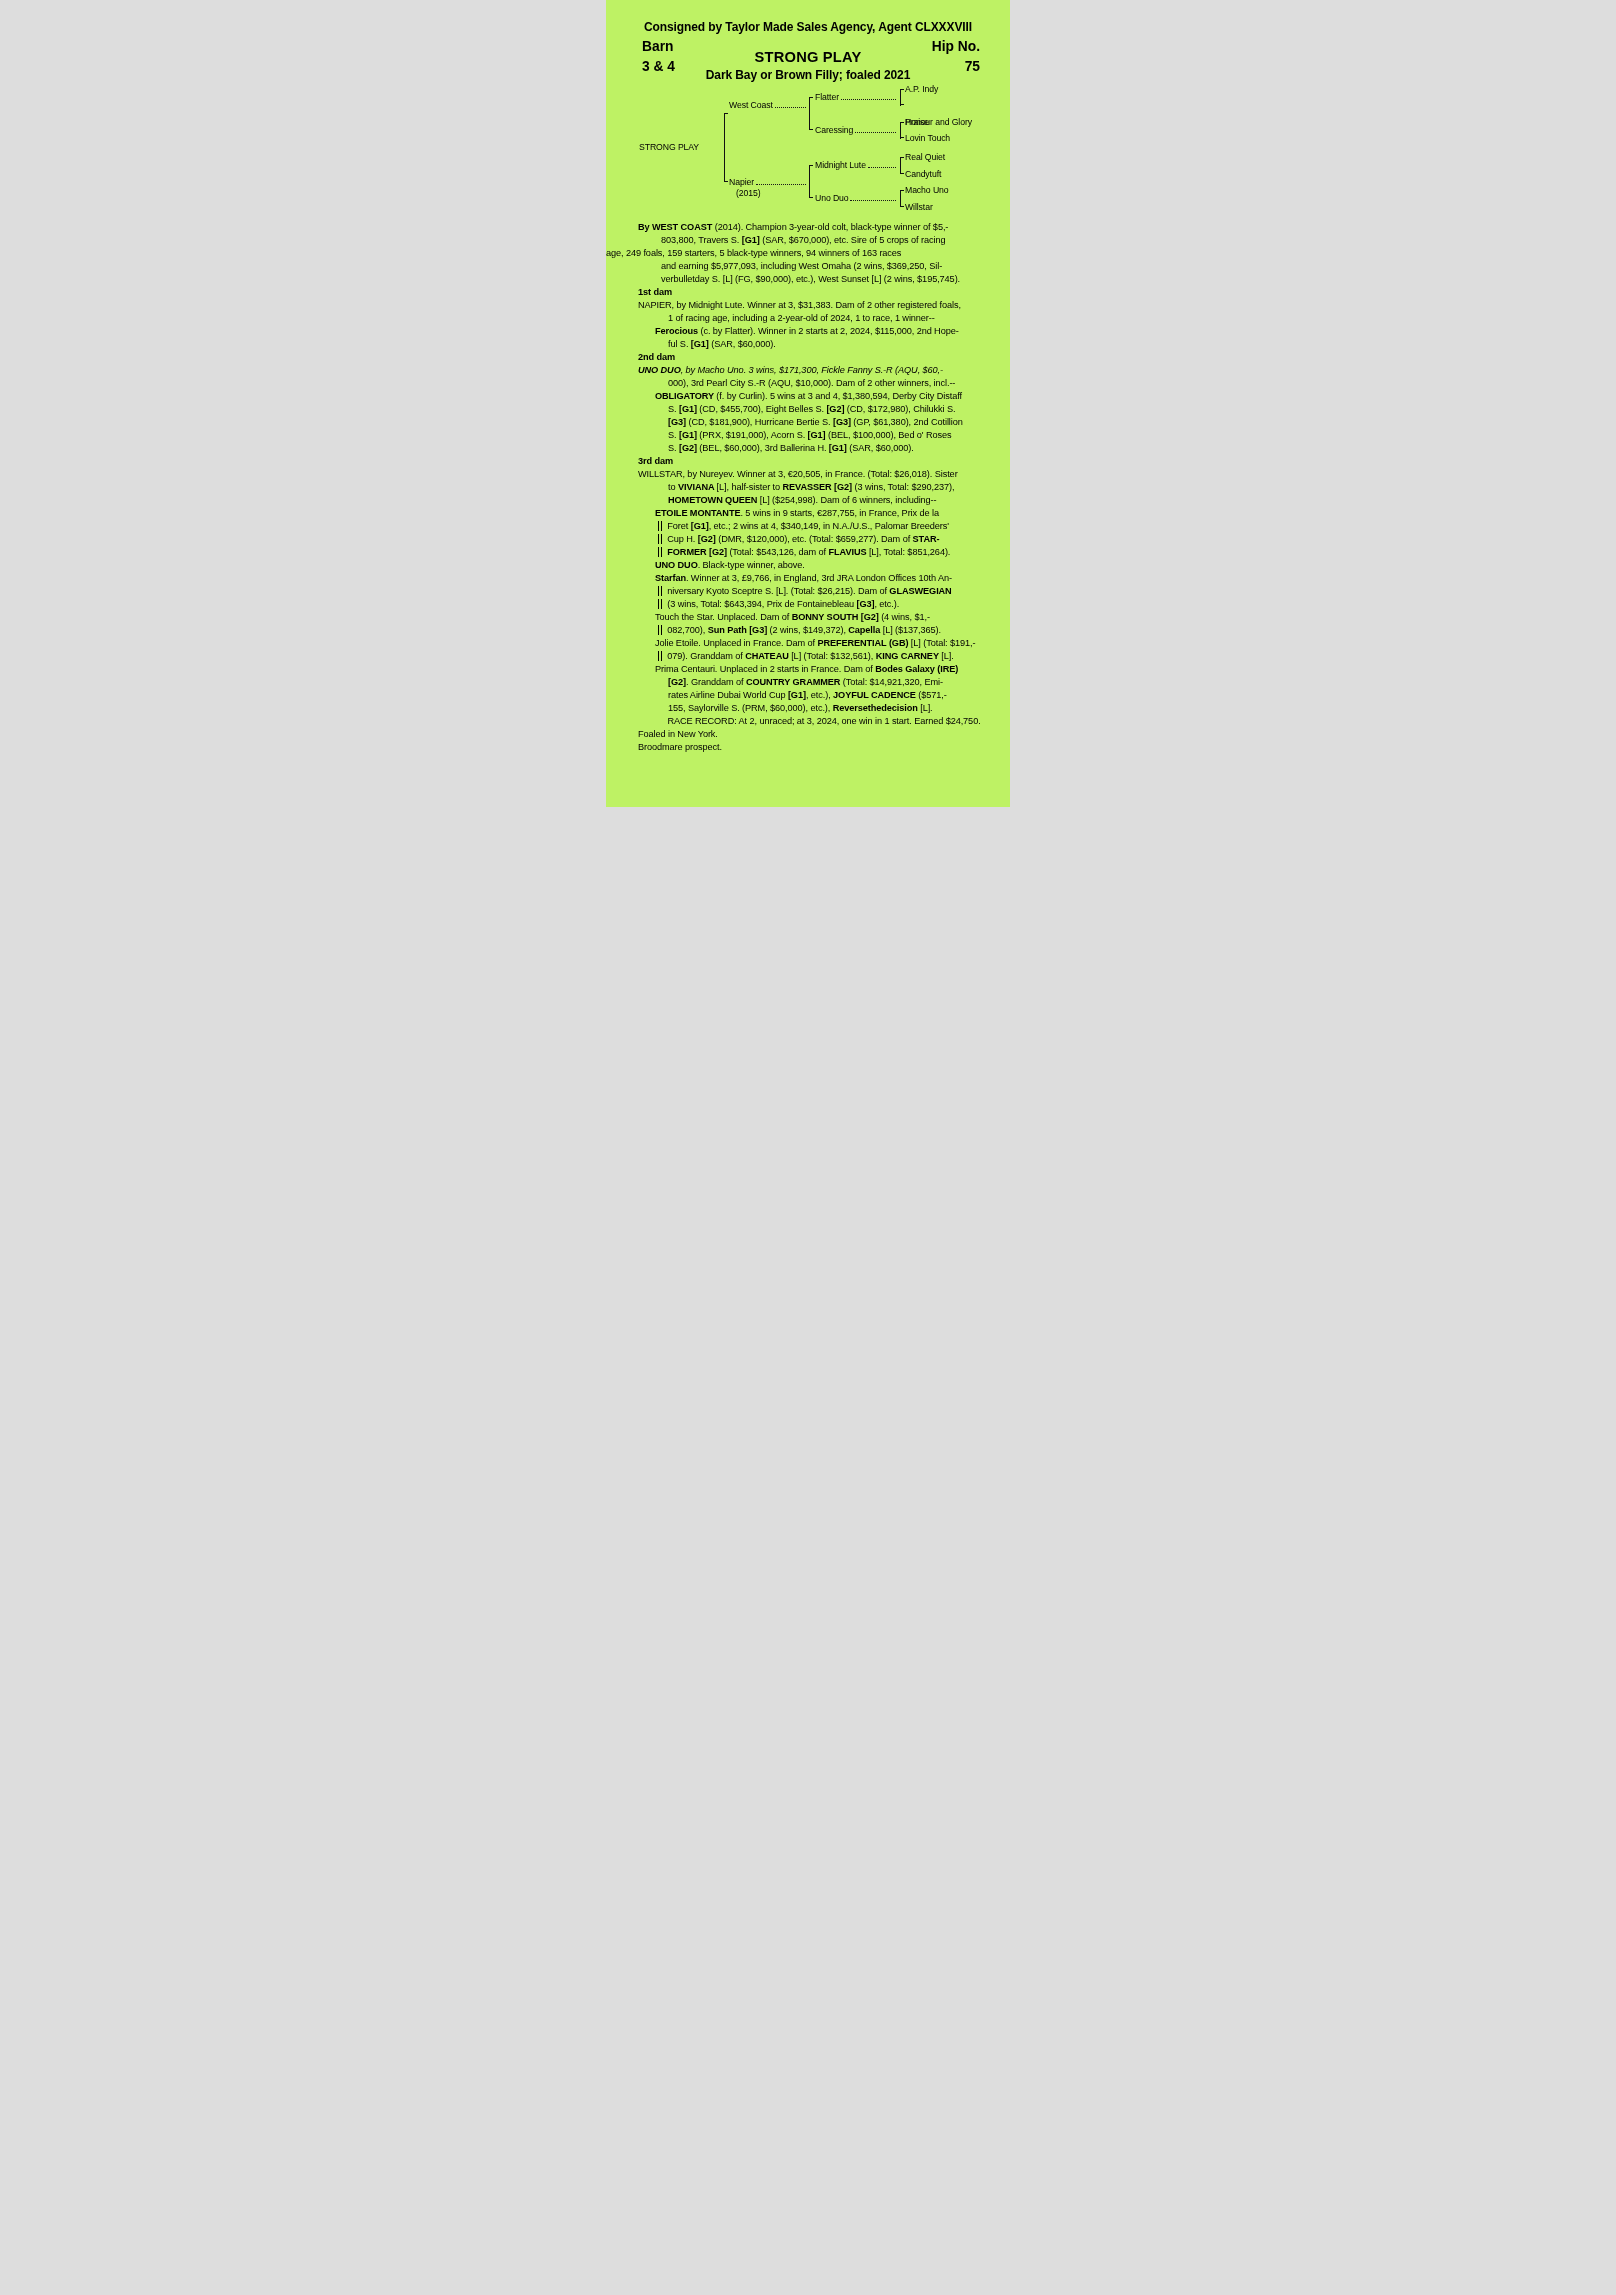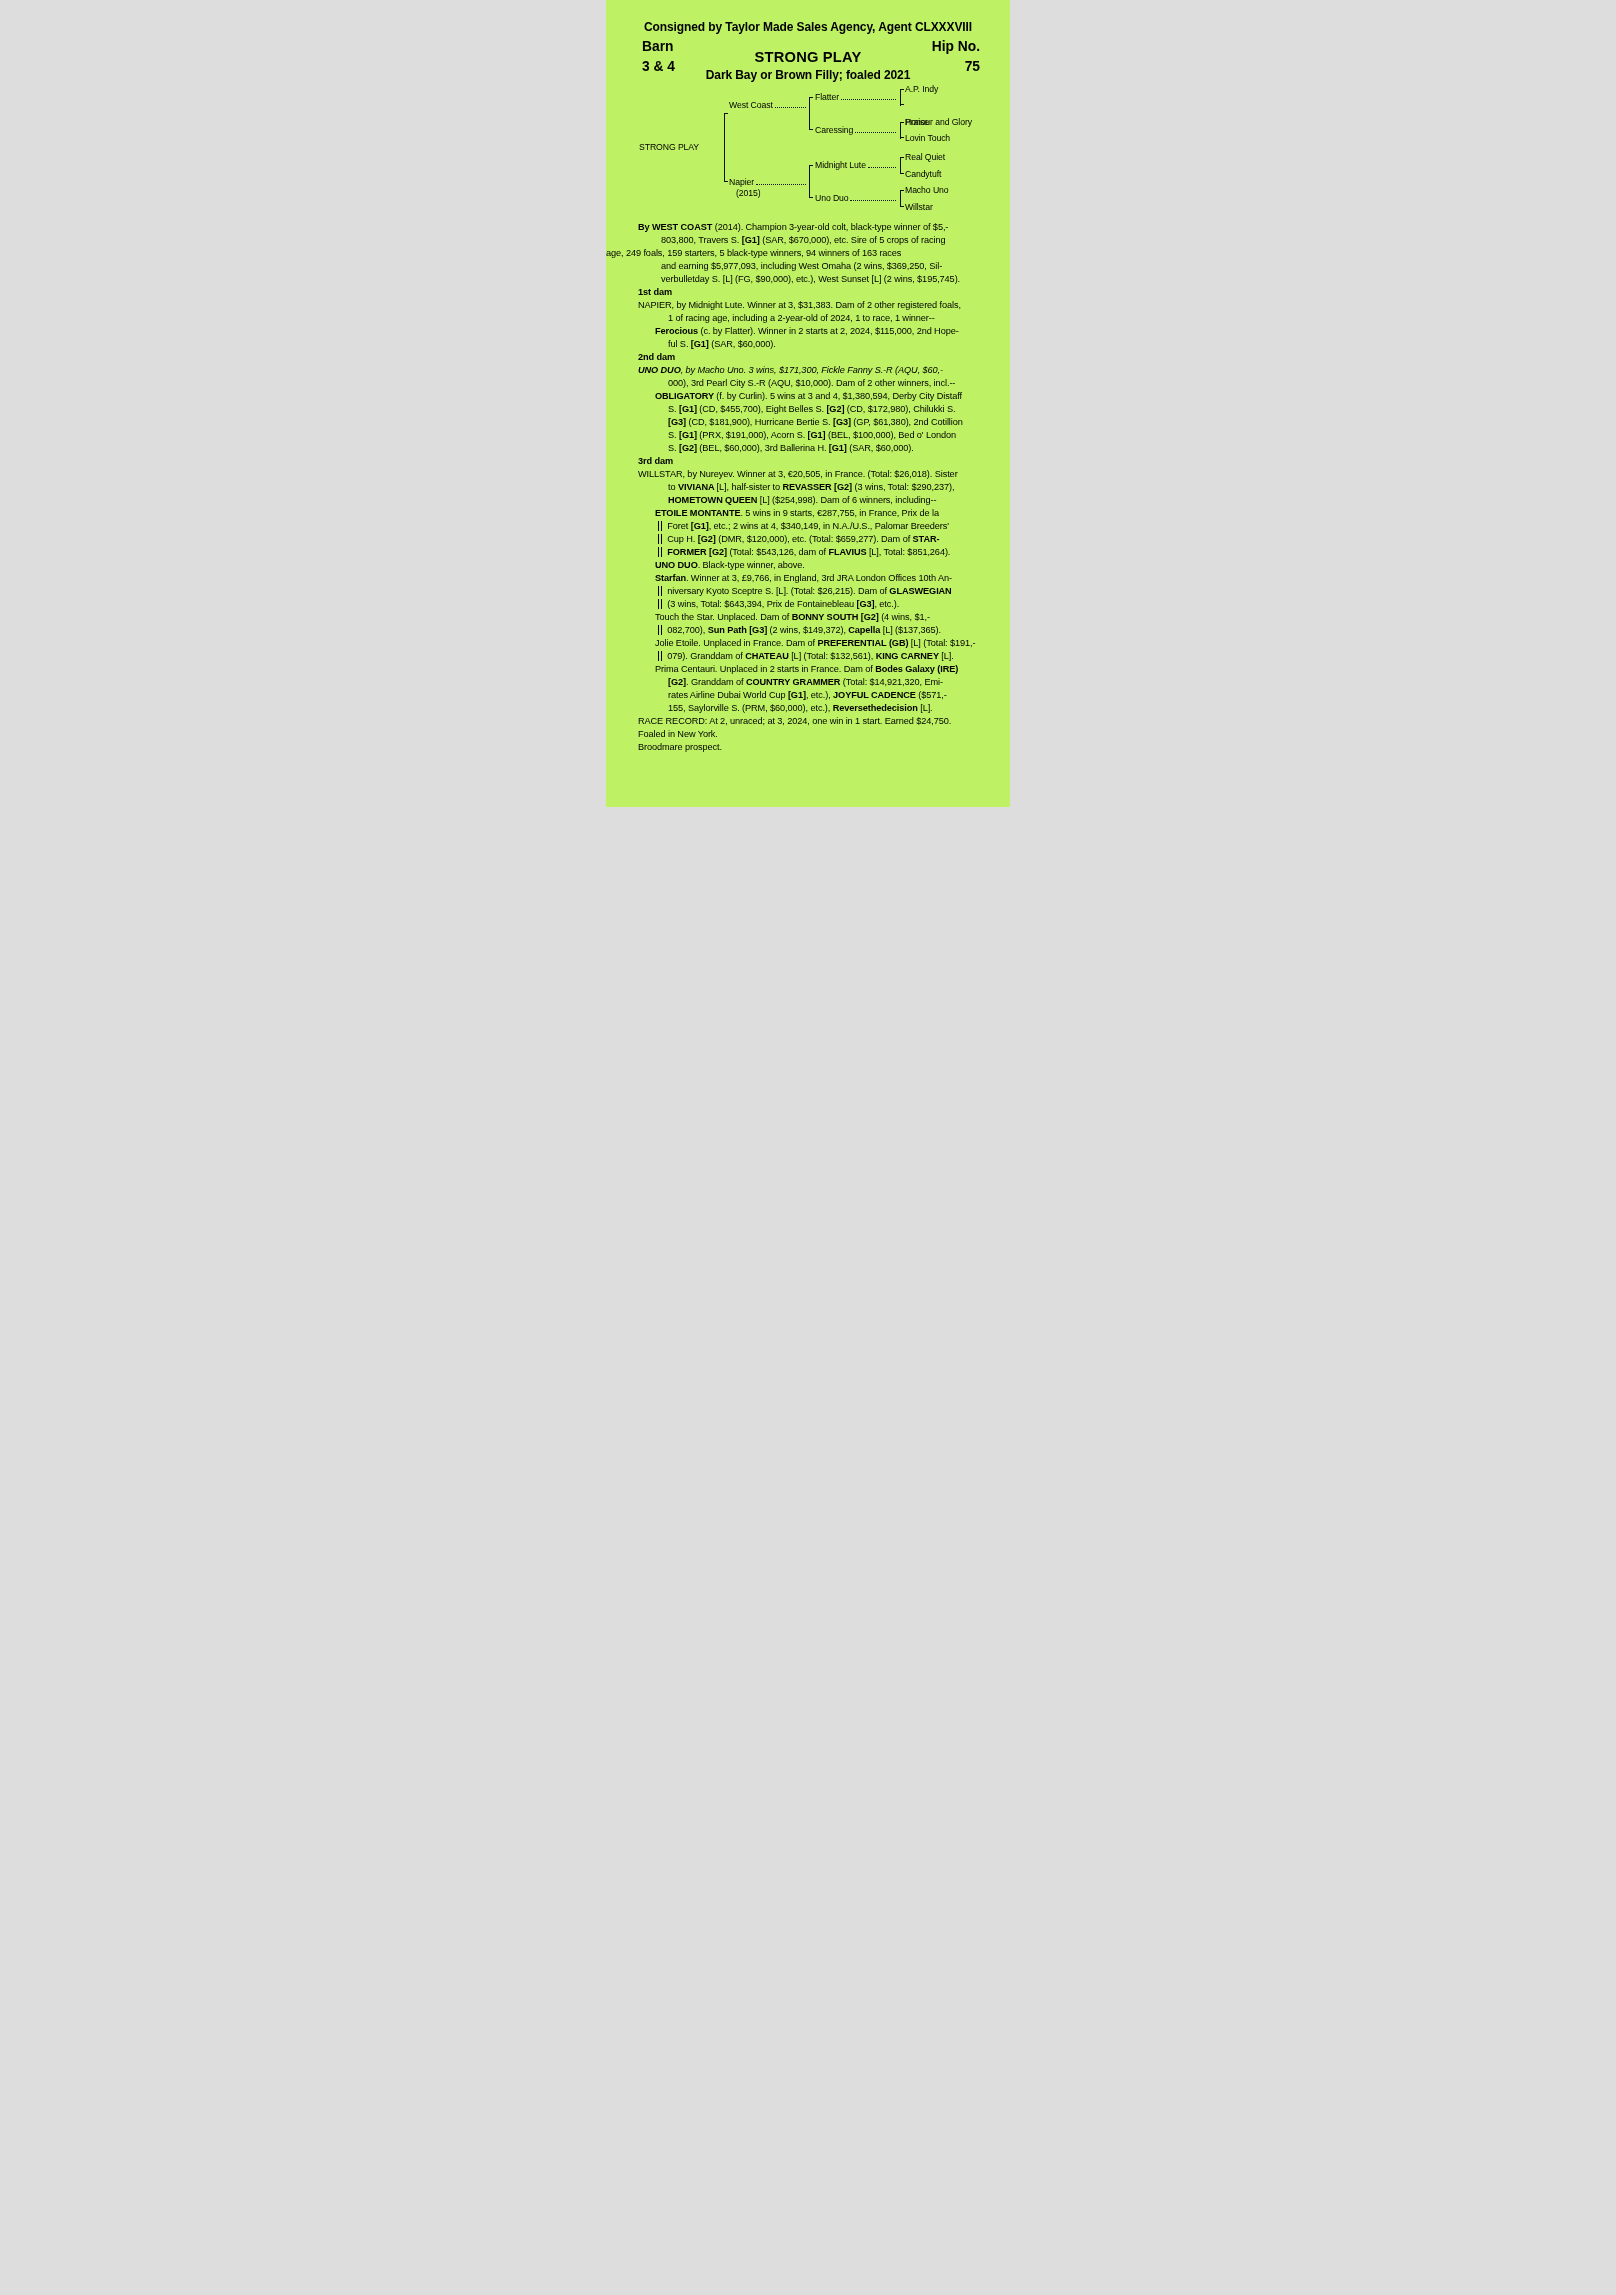--- a/index.html
+++ b/index.html
@@ -128,21 +128,21 @@
       <div class="ln" style="margin-left: 32px;"><span>NAPIER, by Midnight Lute. Winner at 3, $31,383. Dam of 2 other registered foals,</span></div>
       <div class="ln" style="margin-left: 62px;"><span>1 of racing age, including a 2-year-old of 2024, 1 to race, 1 winner--</span></div>
       <div class="ln" style="margin-left: 49px;"><b>Ferocious </b><span>(c. by Flatter). Winner in 2 starts at 2, 2024, $115,000, 2nd Hope-</span></div>
       <div class="ln" style="margin-left: 62px;"><span>ful S. </span><b>[G1]</b><span> (SAR, $60,000).</span></div>
       <div class="ln" style="margin-left: 32px;"><b>2nd dam</b></div>
       <div class="ln" style="margin-left: 32px; font-style: italic;"><b>UNO DUO</b><span>, by Macho Uno. 3 wins, $171,300, Fickle Fanny S.-R (AQU, $60,-</span></div>
       <div class="ln" style="margin-left: 62px;"><span>000), 3rd Pearl City S.-R (AQU, $10,000). Dam of 2 other winners, incl.--</span></div>
       <div class="ln" style="margin-left: 49px;"><b>OBLIGATORY </b><span>(f. by Curlin). 5 wins at 3 and 4, $1,380,594, Derby City Distaff</span></div>
       <div class="ln" style="margin-left: 62px;"><span>S. </span><b>[G1]</b><span> (CD, $455,700), Eight Belles S. </span><b>[G2]</b><span> (CD, $172,980), Chilukki S.</span></div>
       <div class="ln" style="margin-left: 62px;"><b>[G3]</b><span> (CD, $181,900), Hurricane Bertie S. </span><b>[G3]</b><span> (GP, $61,380), 2nd Cotillion</span></div>
-      <div class="ln" style="margin-left: 62px;"><span>S. </span><b>[G1]</b><span> (PRX, $191,000), Acorn S. </span><b>[G1]</b><span> (BEL, $100,000), Bed o' London</span></div>
+      <div class="ln" style="margin-left: 62px;"><span>S. </span><b>[G1]</b><span> (PRX, $191,000), Acorn S. </span><b>[G1]</b><span> (BEL, $100,000), Bed o' Roses</span></div>
       <div class="ln" style="margin-left: 62px;"><span>S. </span><b>[G2]</b><span> (BEL, $60,000), 3rd Ballerina H. </span><b>[G1]</b><span> (SAR, $60,000).</span></div>
       <div class="ln" style="margin-left: 32px;"><b>3rd dam</b></div>
       <div class="ln" style="margin-left: 32px;"><span>WILLSTAR, by Nureyev. Winner at 3, €20,505, in France. (Total: $26,018). Sister</span></div>
       <div class="ln" style="margin-left: 62px;"><span>to </span><b>VIVIANA </b><span>[L], half-sister to </span><b>REVASSER [G2]</b><span> (3 wins, Total: $290,237),</span></div>
       <div class="ln" style="margin-left: 62px;"><b>HOMETOWN QUEEN </b><span>[L] ($254,998). Dam of 6 winners, including--</span></div>
       <div class="ln" style="margin-left: 49px;"><b>ETOILE MONTANTE</b><span>. 5 wins in 9 starts, €287,755, in France, Prix de la</span></div>
       <div class="ln" style="margin-left: 52px;"><span class="bars"></span><span>Foret </span><b>[G1]</b><span>, etc.; 2 wins at 4, $340,149, in N.A./U.S., Palomar Breeders'</span></div>
       <div class="ln" style="margin-left: 52px;"><span class="bars"></span><span>Cup H. </span><b>[G2]</b><span> (DMR, $120,000), etc. (Total: $659,277). Dam of </span><b>STAR-</b></div>
       <div class="ln" style="margin-left: 52px;"><span class="bars"></span><b>FORMER [G2]</b><span> (Total: $543,126, dam of </span><b>FLAVIUS</b><span> [L], Total: $851,264).</span></div>
       <div class="ln" style="margin-left: 49px;"><b>UNO DUO</b><span>. Black-type winner, above.</span></div>
@@ -150,19 +150,19 @@
       <div class="ln" style="margin-left: 52px;"><span class="bars"></span><span>niversary Kyoto Sceptre S. [L]. (Total: $26,215). Dam of </span><b>GLASWEGIAN</b></div>
       <div class="ln" style="margin-left: 52px;"><span class="bars"></span><span>(3 wins, Total: $643,394, Prix de Fontainebleau </span><b>[G3]</b><span>, etc.).</span></div>
       <div class="ln" style="margin-left: 49px;"><span>Touch the Star. Unplaced. Dam of </span><b>BONNY SOUTH [G2]</b><span> (4 wins, $1,-</span></div>
       <div class="ln" style="margin-left: 52px;"><span class="bars"></span><span>082,700), </span><b>Sun Path [G3]</b><span> (2 wins, $149,372), </span><b>Capella</b><span> [L] ($137,365).</span></div>
       <div class="ln" style="margin-left: 49px;"><span>Jolie Etoile. Unplaced in France. Dam of </span><b>PREFERENTIAL (GB)</b><span> [L] (Total: $191,-</span></div>
       <div class="ln" style="margin-left: 52px;"><span class="bars"></span><span>079). Granddam of </span><b>CHATEAU</b><span> [L] (Total: $132,561), </span><b>KING CARNEY</b><span> [L].</span></div>
       <div class="ln" style="margin-left: 49px;"><span>Prima Centauri. Unplaced in 2 starts in France. Dam of </span><b>Bodes Galaxy (IRE)</b></div>
       <div class="ln" style="margin-left: 62px;"><b>[G2]</b><span>. Granddam of </span><b>COUNTRY GRAMMER</b><span> (Total: $14,921,320, Emi-</span></div>
       <div class="ln" style="margin-left: 62px;"><span>rates Airline Dubai World Cup </span><b>[G1]</b><span>, etc.), </span><b>JOYFUL CADENCE</b><span> ($571,-</span></div>
       <div class="ln" style="margin-left: 62px;"><span>155, Saylorville S. (PRM, $60,000), etc.), </span><b>Reversethedecision</b><span> [L].</span></div>
-      <div class="ln" style="margin-left: 32px;"><span>RACE RECORD: At 2, unraced; at 3, 2024, one win in 1 start. Earned $24,750.</span></div>
+      <div class="ln" style="margin-left: 32px; text-align: center;"><span>RACE RECORD: At 2, unraced; at 3, 2024, one win in 1 start. Earned $24,750.</span></div>
       <div class="ln" style="margin-left: 32px;"><span>Foaled in New York.</span></div>
       <div class="ln" style="margin-left: 32px;"><span>Broodmare prospect.</span></div>
     </div>
 
 </div>
 
 
 </body></html>

